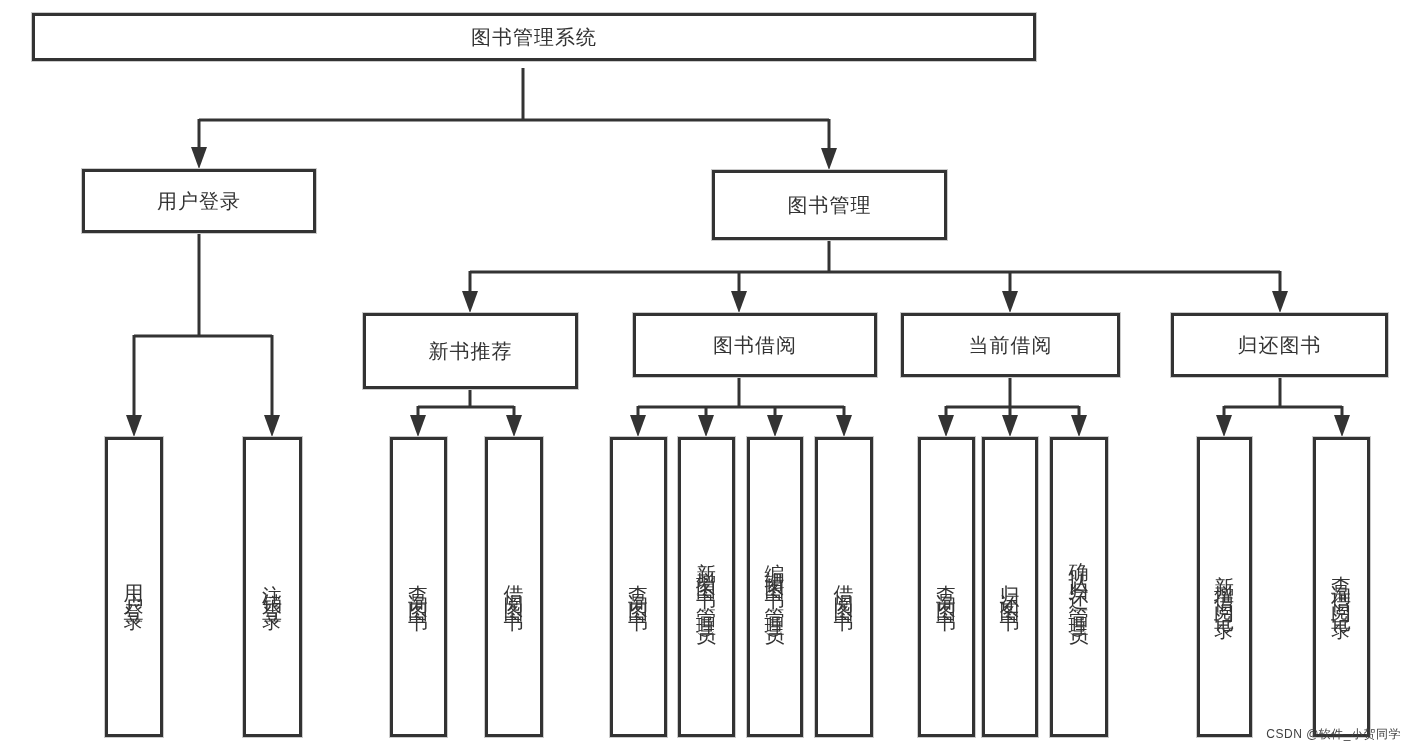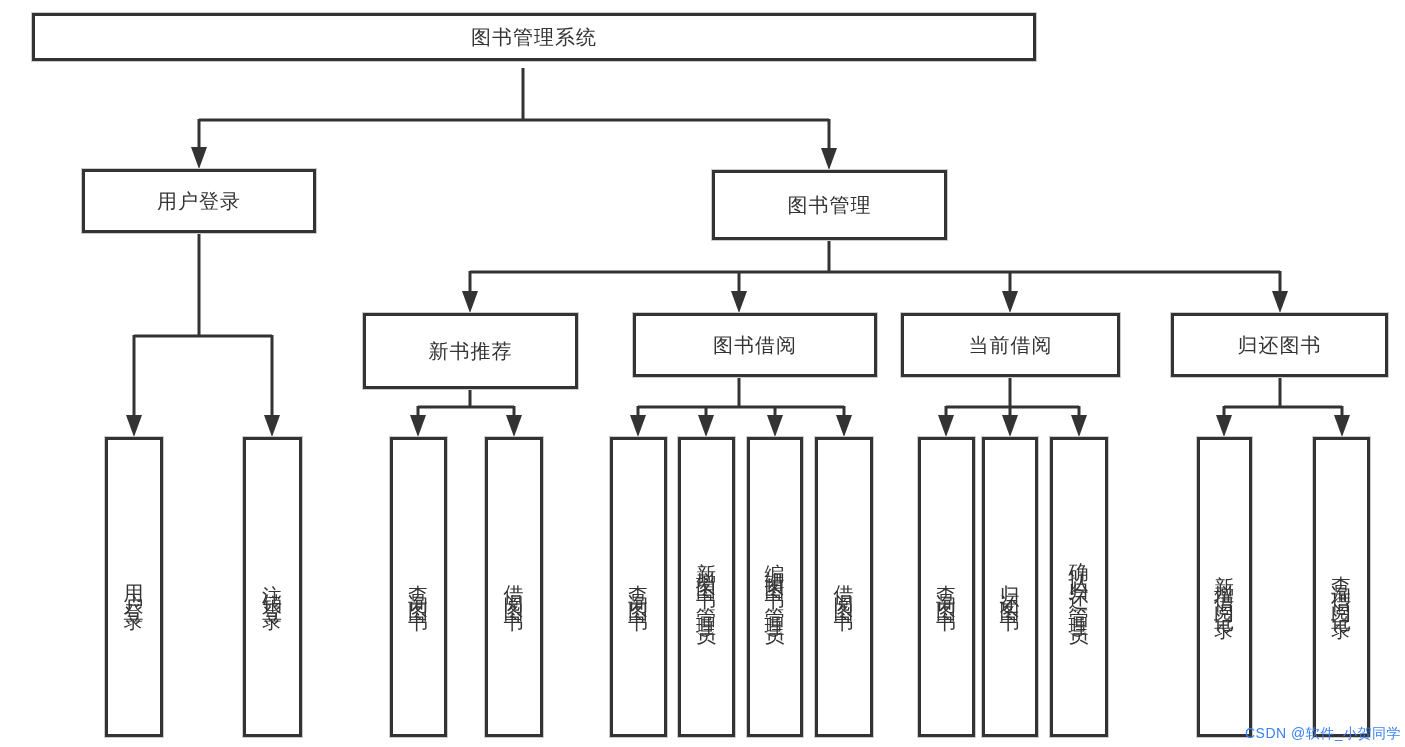--- a/index.html
+++ b/index.html
@@ -30,22 +30,22 @@
     writing-mode: vertical-rl;
     text-orientation: mixed;
     letter-spacing: 9px;
     line-height: 1;
   }
   .watermark {
     position: absolute;
     right: 4px;
     bottom: 4px;
     z-index: 3;
-    font-size: 14px;
-    color: #3b82f6;
+    font-size: 12px;
+    color: #404040;
     letter-spacing: 0.5px;
     white-space: nowrap;
   }
 </style>
 </head>
 <body>
 
 <div class="stage">
 
   <svg class="wires" width="1405" height="747" viewBox="0 0 1405 747">

